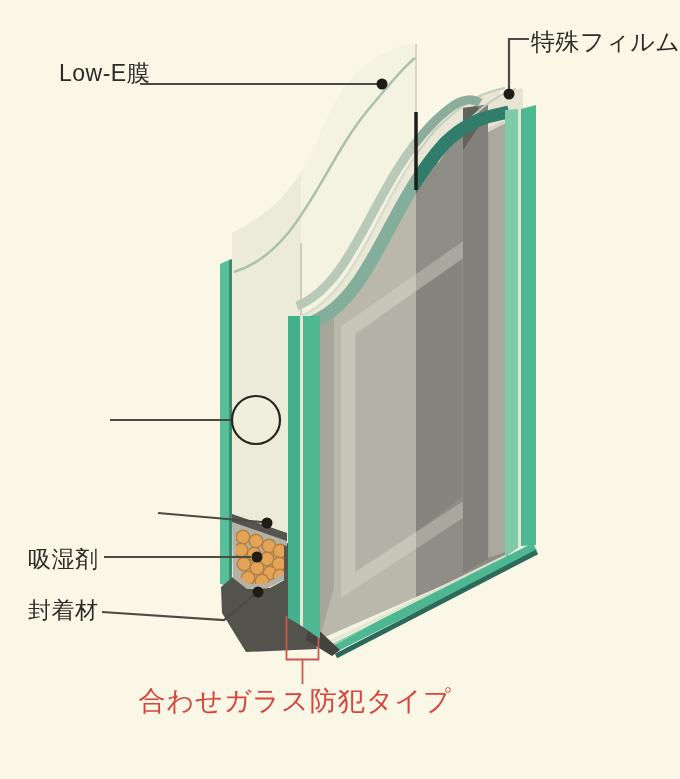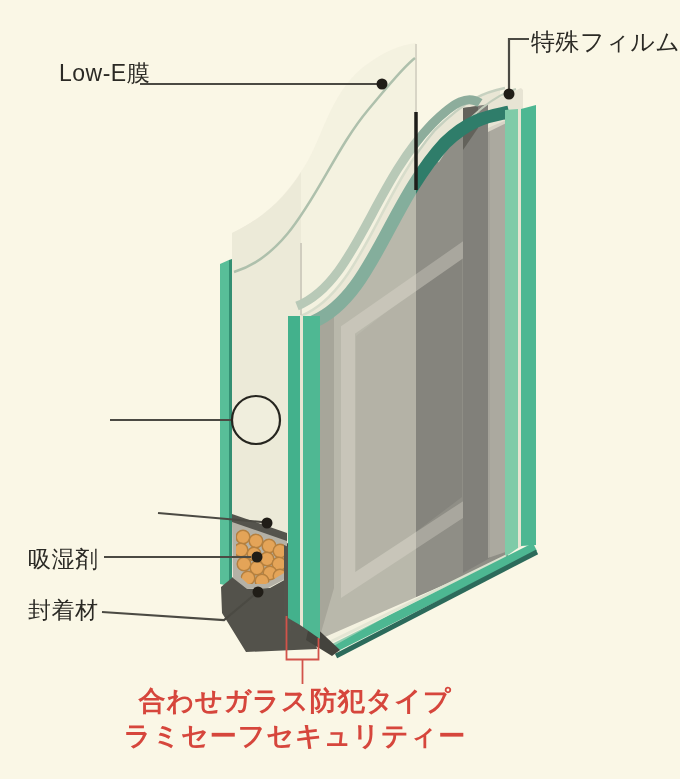--- a/index.html
+++ b/index.html
@@ -2,21 +2,21 @@
 <html><head>
 <meta charset="utf-8">
 <style>
   html,body{margin:0;padding:0;}
   body{background:#faf7e6;font-family:"Liberation Sans","DejaVu Sans",sans-serif;}
   .stage{position:relative;width:680px;height:779px;background:#faf7e6;overflow:hidden;}
   .stage svg{position:absolute;left:0;top:0;}
   .lbl{position:absolute;white-space:nowrap;color:#2b2a25;font-size:23px;letter-spacing:0.5px;}
   .lbl-small{font-size:24px;}
   .caption{position:absolute;left:60px;top:684px;width:470px;text-align:center;
-           color:#d6463c;font-weight:bold;font-size:27px;line-height:35px;letter-spacing:1px;}
+           color:#d6463c;font-weight:normal;font-size:27px;line-height:35px;letter-spacing:1px;}
   .caption .cap-line{white-space:nowrap;}
 </style>
 </head>
 <body>
 
 <div class="stage">
 
   <svg width="680" height="779" viewBox="0 0 680 779">
 
     <rect x="0" y="0" width="680" height="779" fill="#faf7e6"></rect>
@@ -143,16 +143,15 @@
   <div class="lbl lbl-small" style="left:531px;top:26px;">特殊フィルム</div>
 
 
 
   <div class="lbl" style="left:28px;top:544px;">吸湿剤</div>
 
   <div class="lbl" style="left:28px;top:595px;">封着材</div>
 
   <div class="caption">
     <div class="cap-line">合わせガラス防犯タイプ</div>
-    <div class="cap-line">ラミセーフセキュリティー</div>
   </div>
 
 </div>
 
 </body></html>

